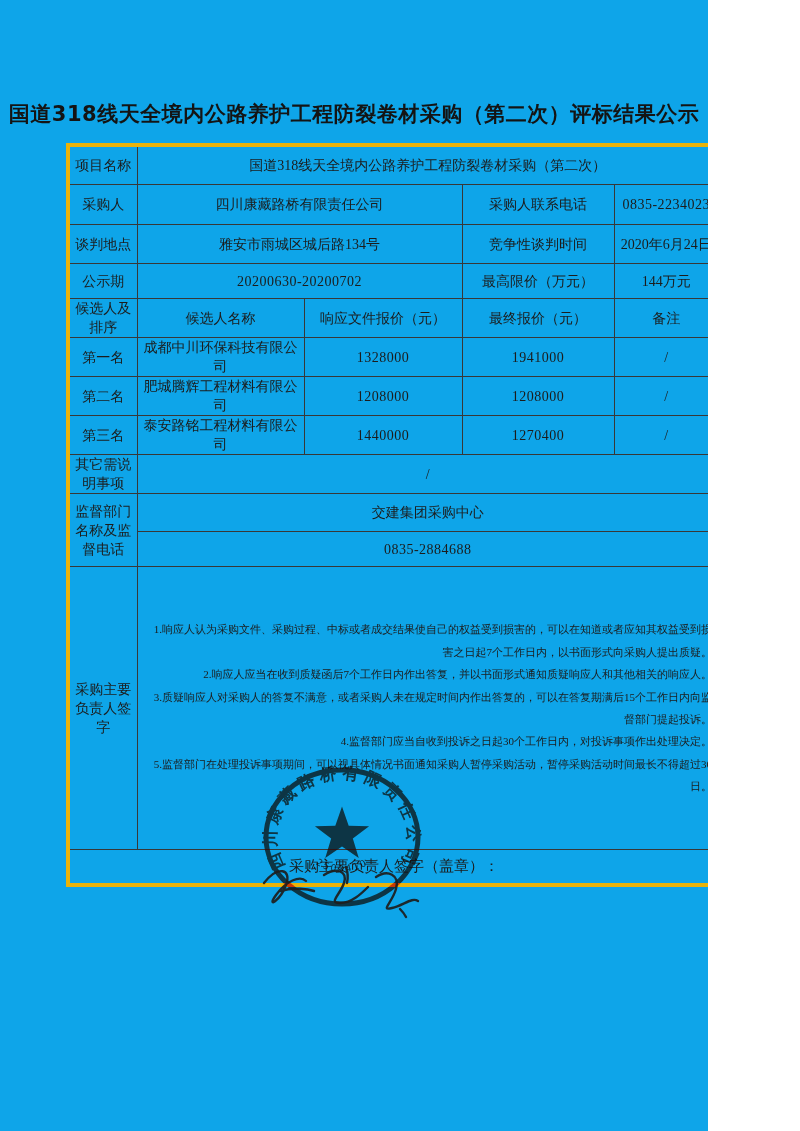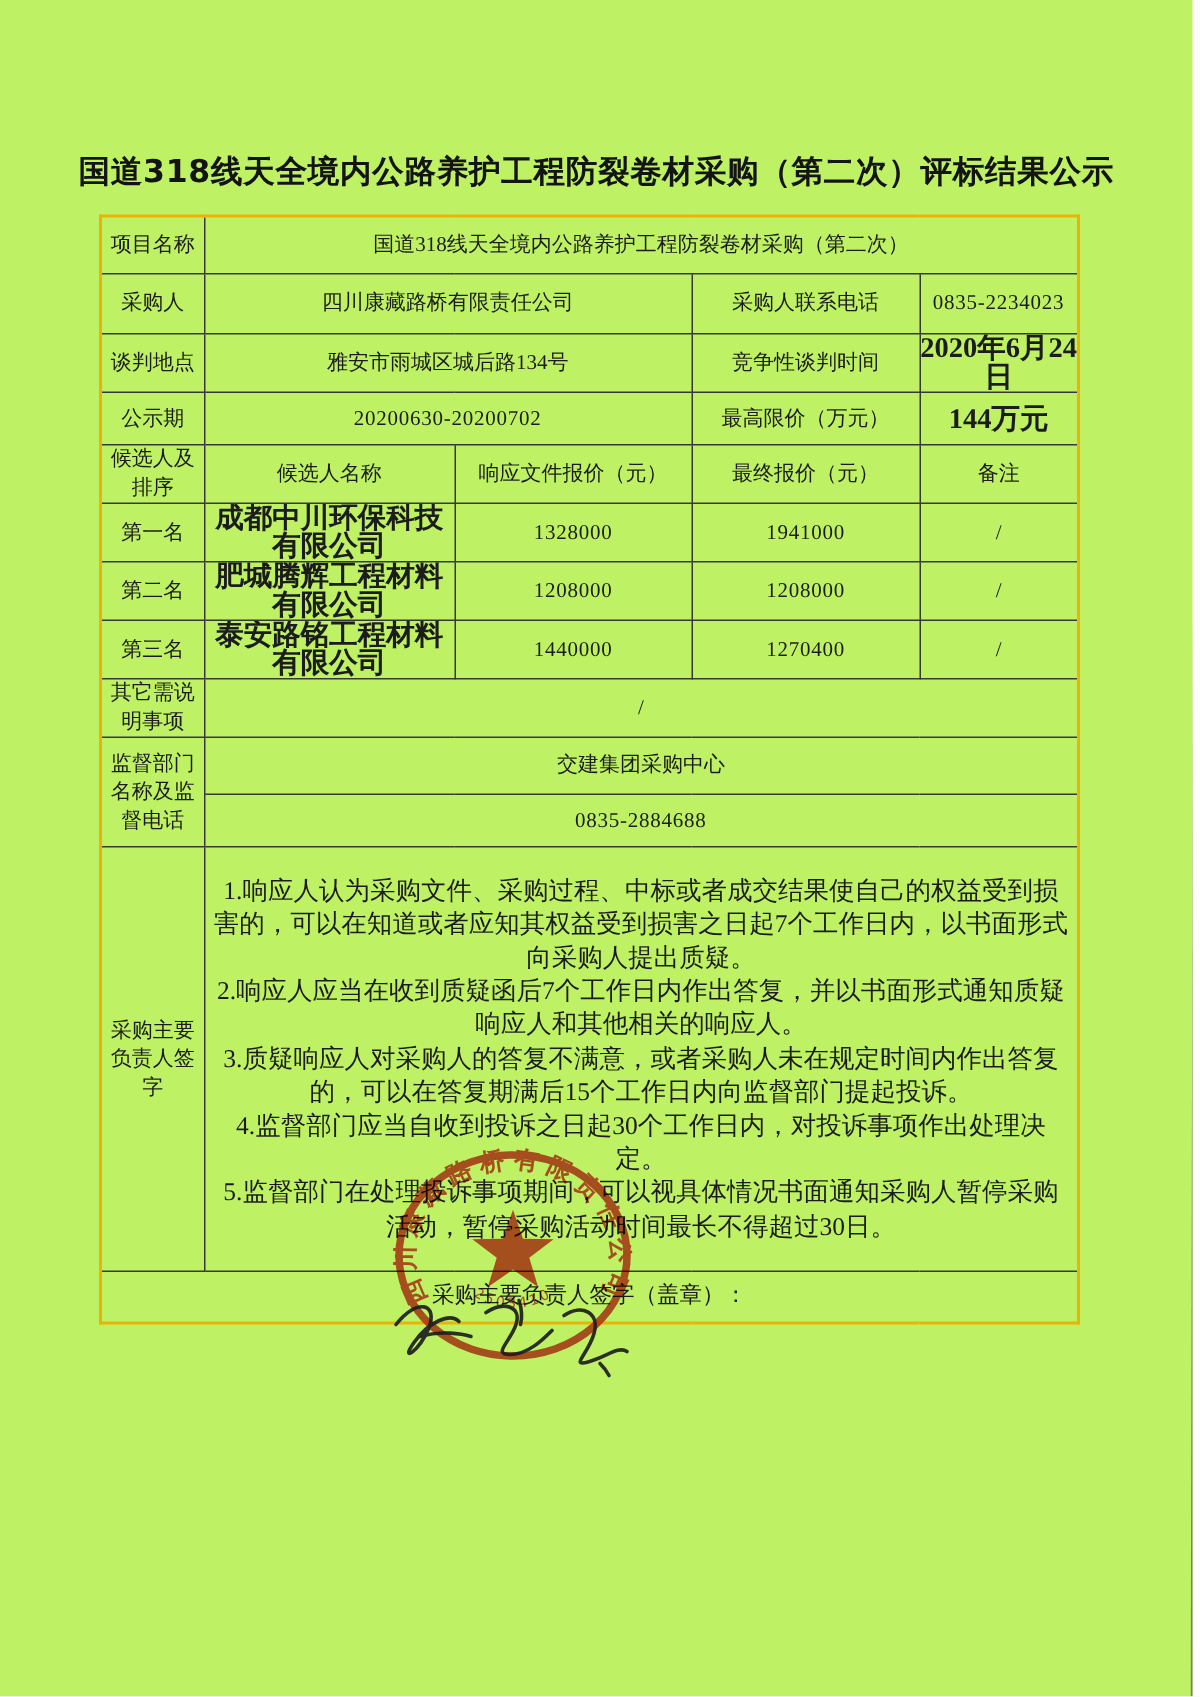--- a/index.html
+++ b/index.html
@@ -1,19 +1,19 @@
 <!DOCTYPE html>
 <html><head>
 <meta charset="utf-8">
 <style>
   html,body{margin:0;padding:0;background:#ffffff;}
   .page{
     position:relative;
-    width:795px;height:1131px;
-    background:#bef264;
+    width:708px;height:1131px;
+    background:#0ea5e9;
     overflow:hidden;
     font-family:"Liberation Serif","DejaVu Serif",serif;
     color:#1f1f1f;
   }
   .doc-title{
     position:absolute;top:100px;left:0;width:100%;
     text-align:center;
     font-family:"DejaVu Sans","Liberation Sans",sans-serif;
     font-weight:bold;font-size:21px;letter-spacing:0.5px;color:#141414;
   }
@@ -24,33 +24,33 @@
     font-size:14px;color:#1c1c1c;
   }
   table.doc-table td{
     border:1.5px solid #383838;
     vertical-align:middle;
     text-align:center;
     padding:0;
     line-height:19px;
     overflow:hidden;
   }
-  table.doc-table{border:2px solid #eab308;}
+  table.doc-table{border:4px solid #eab308;}
   td.lbl{
     text-align:left;
     padding:2px 3px 2px 5px;
     font-size:14px;
   }
   td.left{text-align:left;padding-left:7px;}
   td.num{font-size:14px;letter-spacing:0.5px;margin-left:28px;}
-  td.small{font-size:19px;font-weight:bold;}
+  td.small{font-size:14px;}
   .objection-inner{
-    text-align:center;
+    text-align:right;
     padding:0 6px 0 6px;
-    font-size:17px;
+    font-size:11px;
     line-height:22.4px;
   }
   .sig-cell{
     text-align:left;padding-left:7px;font-size:15px;
   }
   .seal{
     position:absolute;left:252px;top:757px;
     width:184px;height:164px;
     mix-blend-mode:multiply;
     opacity:0.88;

